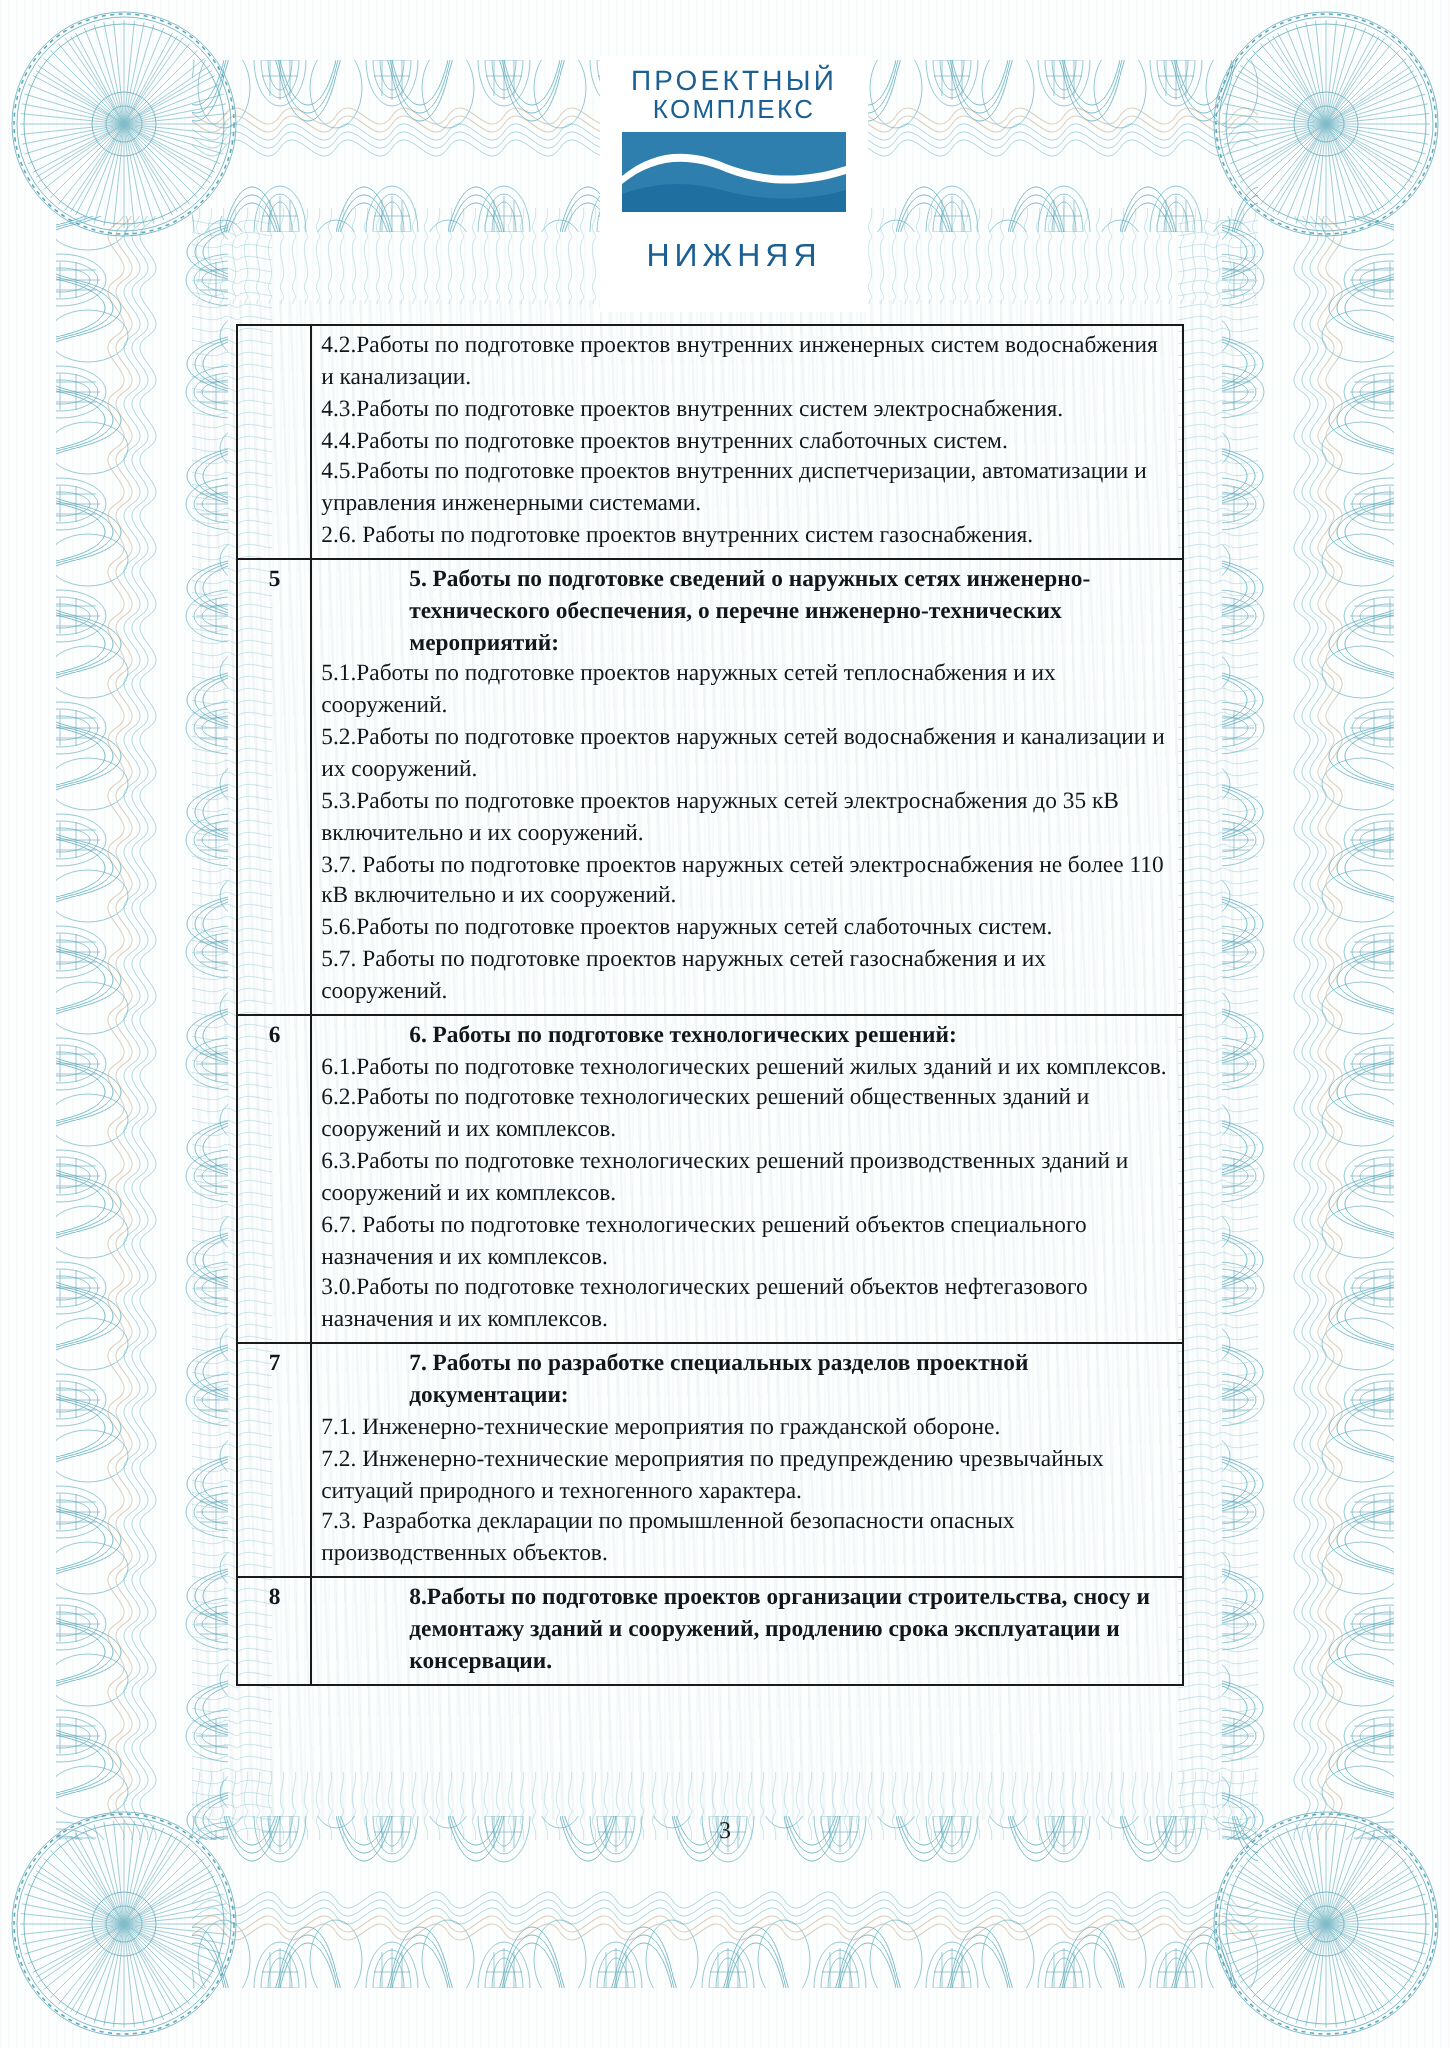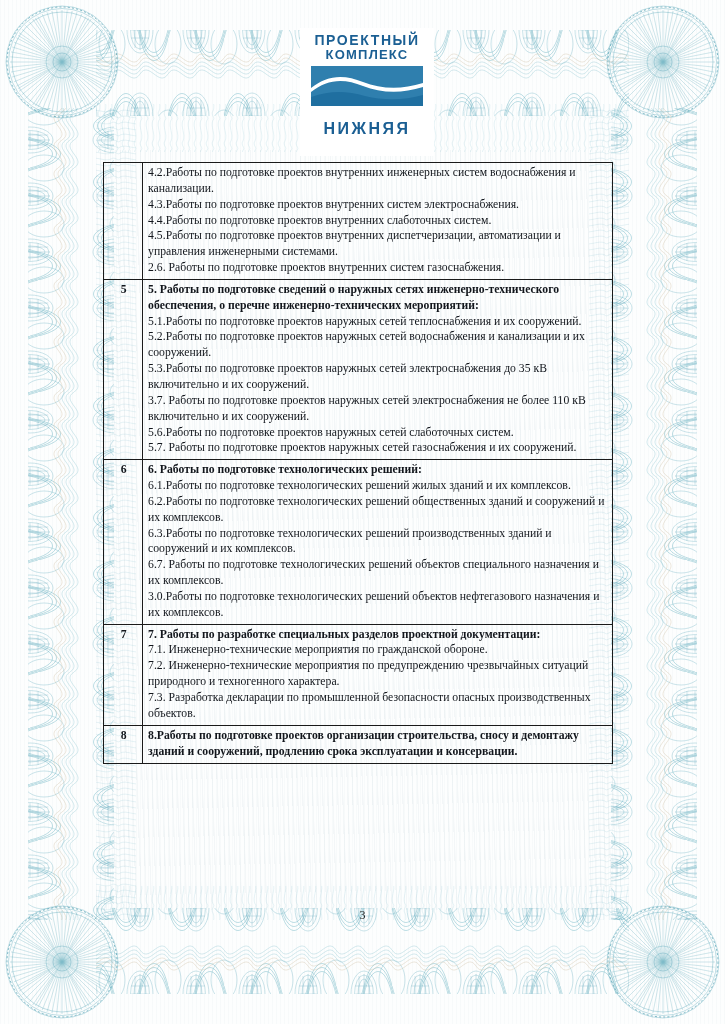--- a/index.html
+++ b/index.html
@@ -45,21 +45,21 @@
     pointer-events:none;
   }
 
   
   #logo{
     position:absolute;left:303px;top:33px;width:128px;height:118px;
     z-index:6;
   }
   .logo-line{
     font-family:"Liberation Sans", sans-serif;
-    font-weight:bold;
+    font-weight:normal;
     color:#1b5f93;
     letter-spacing:2.0px;
     line-height:1.02;
     text-align:center;
     font-size:14.5px;
   }
   #logo-top1{font-size:14px;letter-spacing:1.6px;}
   #logo-top2{font-size:13px;letter-spacing:1.2px;margin-top:1px;}
   #logo-wave{
     position:relative;width:112px;height:40px;margin:4px auto 2px auto;
@@ -68,21 +68,21 @@
     font-size:16px;letter-spacing:2.5px;margin-top:15px;color:#1b5f93;
   }
   #logo-bottom2{
     font-size:31px;letter-spacing:0px;margin-top:-2px;
     font-family:"Liberation Serif", serif;font-weight:bold;
     color:#1b5f93;line-height:0.92;
   }
 
   
   #doc-table{
-    position:absolute;left:103px;top:162px;width:510px;
+    position:absolute;left:118px;top:162px;width:474px;
     border-collapse:collapse;
     z-index:5;
     background:transparent;
   }
   #doc-table td{
     border:1.4px solid #1a1a1a;
     vertical-align:top;
     padding:2px 4px 3px 5px;
     font-family:"Liberation Serif", serif;
     font-size:11.7px;
@@ -91,21 +91,21 @@
   }
   td.num-cell{
     width:30px;
     text-align:center;
     font-weight:bold;
     font-size:12.2px;
     padding-top:3px;
   }
   td.body-cell{width:474px;}
   .item{margin:0;padding:0;}
-  .item.bold{font-weight:bold;}
+  .item.bold{font-weight:bold;margin-left:44px;}
   .spaced{line-height:1.38;}
 
   
   #footer-page-number{
     position:absolute;left:0;top:908px;width:725px;
     text-align:center;
     font-family:"Liberation Serif", serif;
     font-size:12px;color:#1a1a1a;
     z-index:6;
   }

